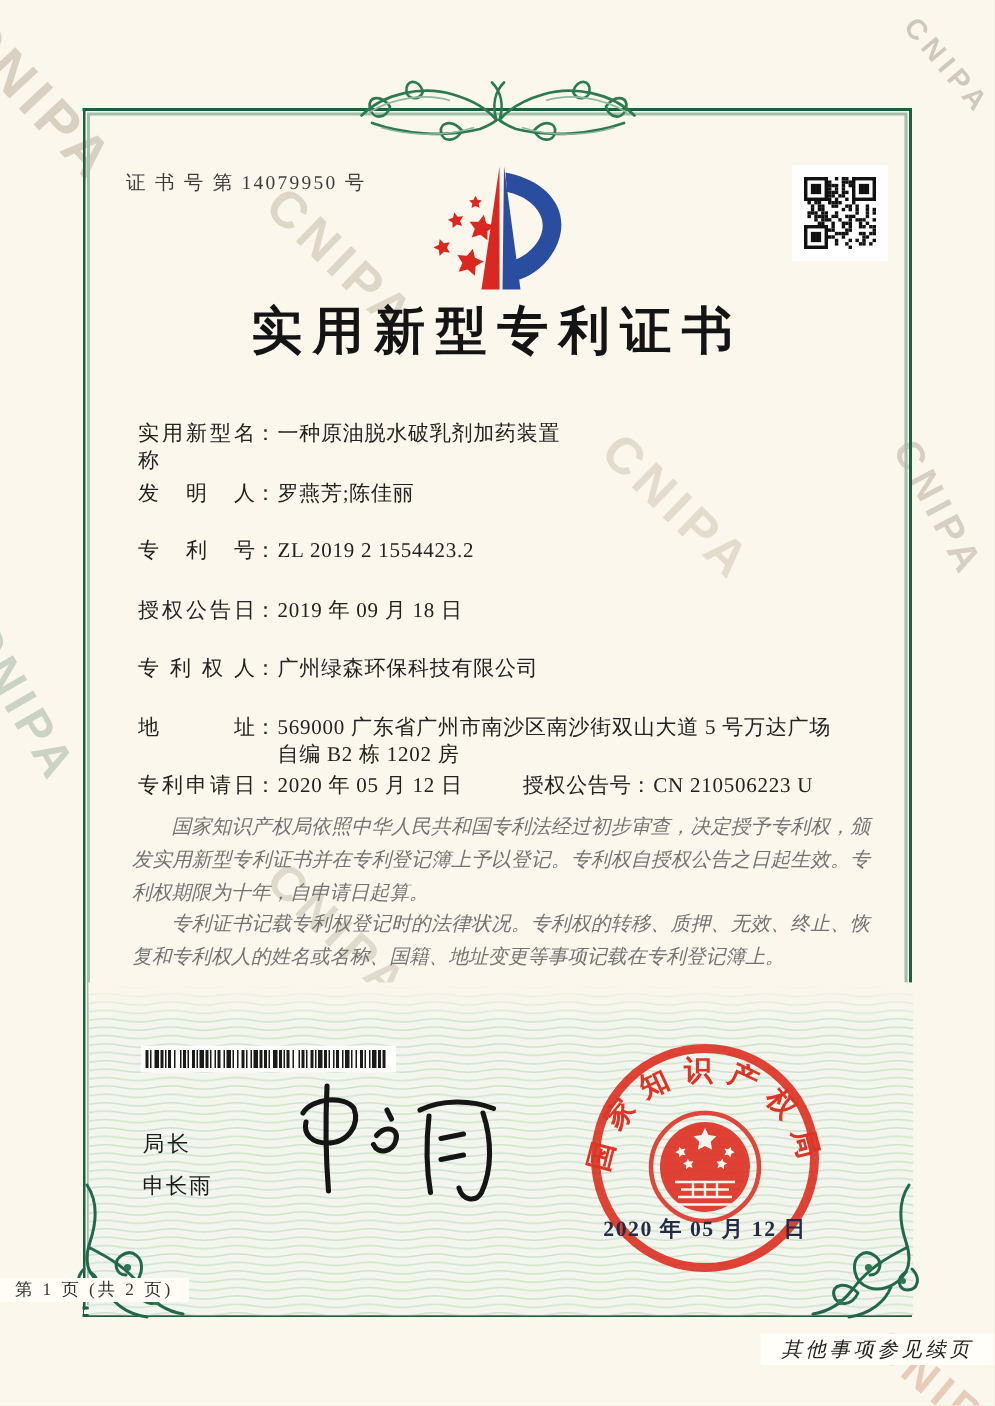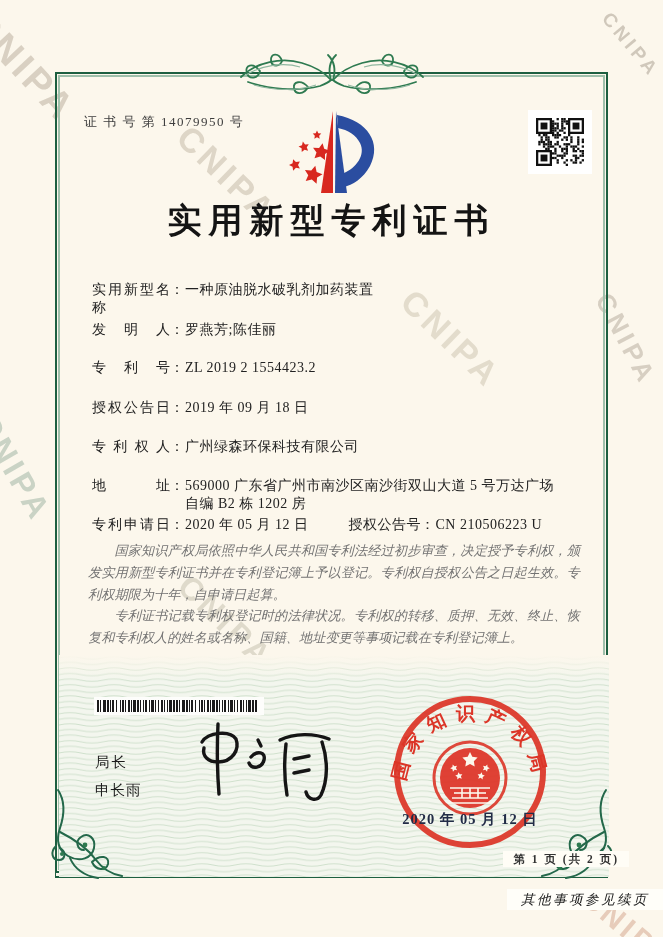--- a/index.html
+++ b/index.html
@@ -84,22 +84,22 @@
     font-family:Liberation Serif, serif;
     font-size:14.5px;color:#1c1c1c;letter-spacing:1px;
   }
   .seal-wrap{position:absolute;left:384px;top:686px;width:172px;height:172px;}
   .seal-date{
     position:absolute;left:388px;top:810px;width:164px;
     text-align:center;font-size:14.5px;letter-spacing:1px;
     color:#222c47;font-weight:bold;
   }
   .footer-page{
-    position:absolute;left:0;top:852px;width:629px;text-align:right;
-    font-size:11.5px;letter-spacing:2px;color:#333;font-weight:bold;
+    position:absolute;left:0;top:852px;width:629px;text-align:left;
+    font-size:11.5px;letter-spacing:2px;color:#333;
   }
   .footer-page span{background:#fffdf6;padding:2px 10px;}
   .continuation{
     position:absolute;left:0;top:891px;width:663px;text-align:right;
     font-size:13.5px;letter-spacing:2.5px;color:#222;font-style:italic;
   }
   .continuation span{background:#fffef9;padding:3px 14px;}
   .qr-box{
     position:absolute;left:528px;top:110px;width:64px;height:64px;
     background:#fff;

